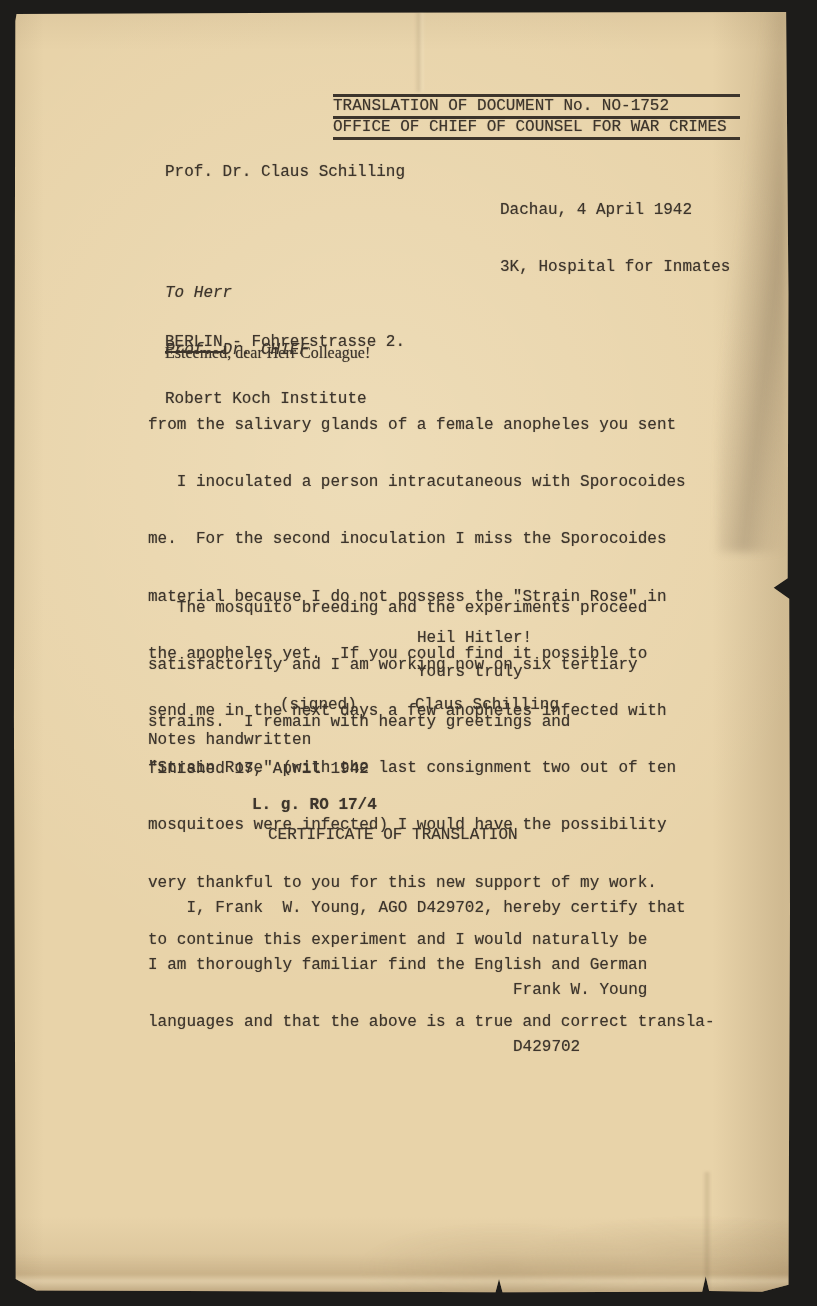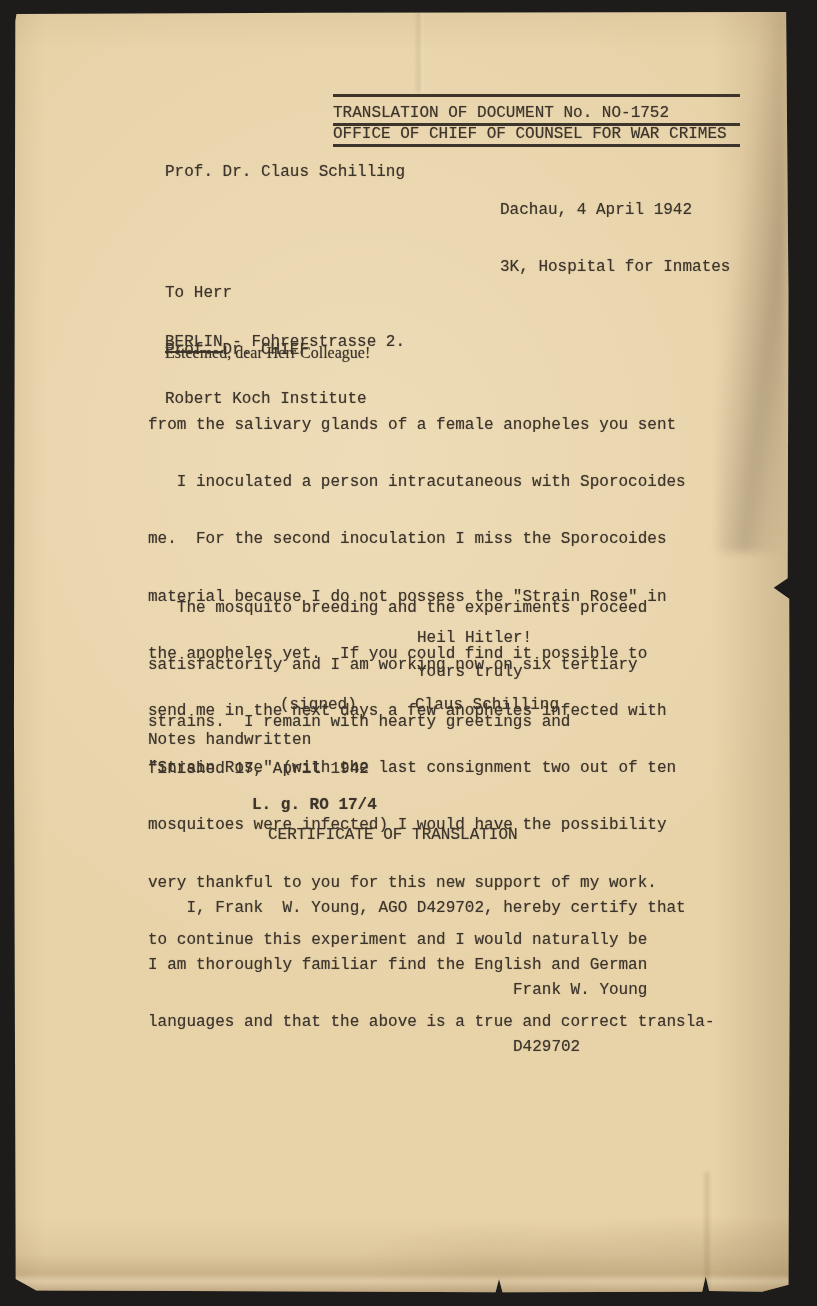--- a/index.html
+++ b/index.html
@@ -50,21 +50,21 @@
     filter:blur(1px);
   }
   .stain-crease-br{
     left:690px;top:1160px;width:8px;height:120px;
     background:linear-gradient(to right, rgba(110,90,60,0) 0%, rgba(110,90,60,0.20) 50%, rgba(110,90,60,0) 100%);
     filter:blur(1.5px);
   }
   .abs{position:absolute;white-space:pre;line-height:19px;}
   .header-block{
     position:absolute;left:320px;top:82px;width:407px;
-    border-top:3px solid #3d352c;padding-top:8px;
+    border-top:3px solid #3d352c;padding-top:1px;
   }
   .header-block .hline{
     white-space:pre;line-height:17px;
     border-bottom:3px solid #3d352c;padding-bottom:1px;
   }
   .u{border-bottom:2px solid #3d352c;}
   .lines div{white-space:pre;}
   .p1 div{line-height:19.2px;}
   .p2 div{line-height:19px;}
   .two div{line-height:19px;}
@@ -85,21 +85,21 @@
       <div class="hline">OFFICE OF CHIEF OF COUNSEL FOR WAR CRIMES</div>
     </div>
 
     <div class="abs" style="left:152px;top:151px;">Prof. Dr. Claus Schilling</div>
 
     <div class="abs two lines" style="left:487px;top:151px;">
       <div>Dachau, 4 April 1942</div>
       <div>3K, Hospital for Inmates</div>
     </div>
 
-    <div class="abs two lines" style="left:152px;top:234px;">
+    <div class="abs two lines" style="left:152px;top:234px;font-style:italic;">
       <div>To Herr</div>
       <div>Prof. Dr. CHIEF</div>
     </div>
 
     <div class="abs two lines" style="left:152px;top:283px;">
       <div><span class="u">BERLIN</span><span> - Fohrerstrasse 2.</span></div>
       <div>Robert Koch Institute</div>
     </div>
 
     <div class="abs" style="left:152px;top:331px;font-family:Liberation Serif, serif;">Esteemed, dear Herr Colleague!</div>

